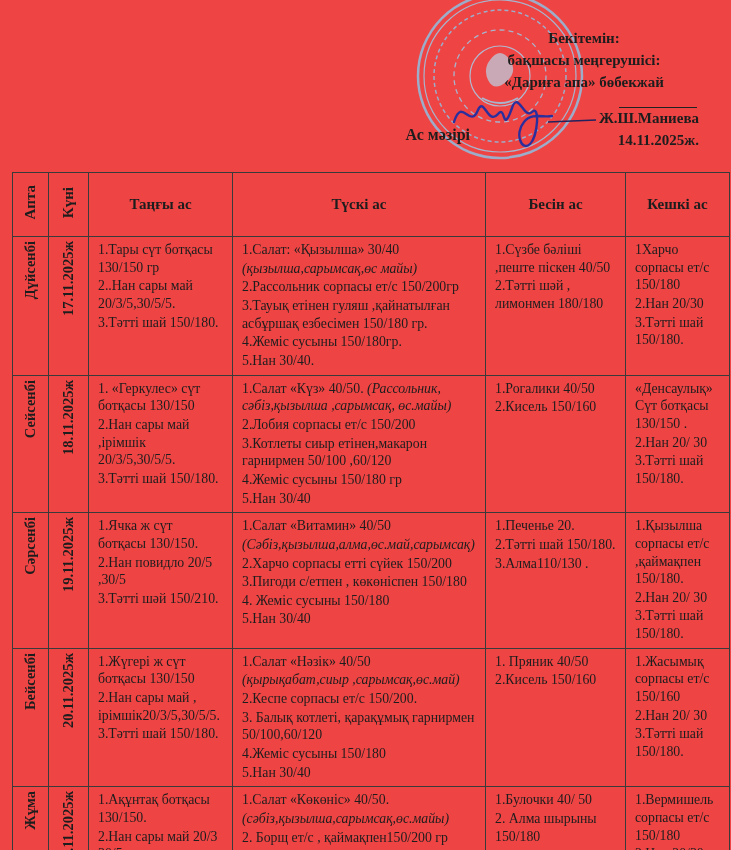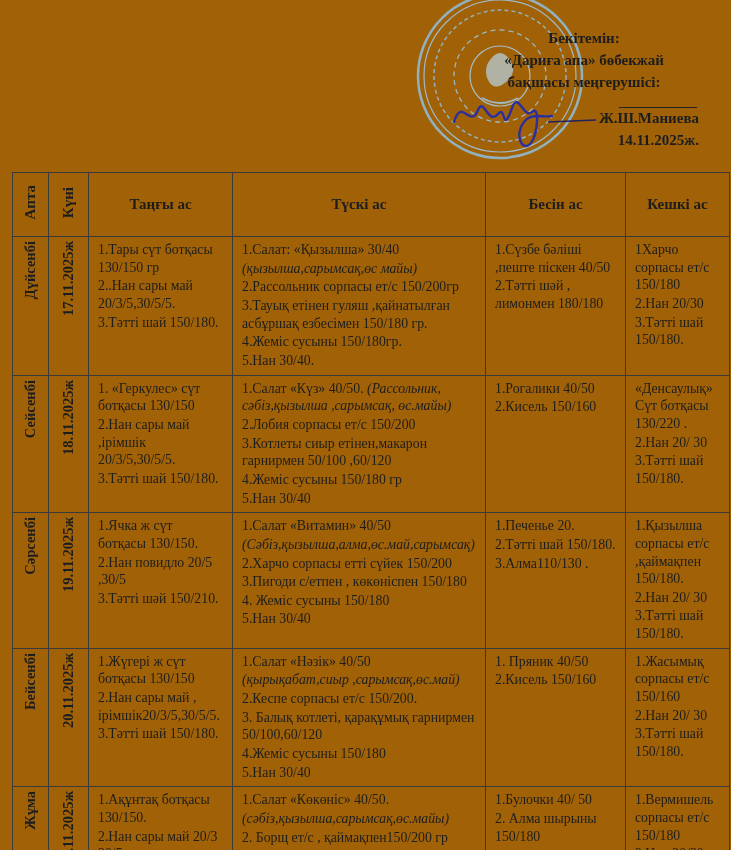--- a/index.html
+++ b/index.html
@@ -1,21 +1,21 @@
 <!DOCTYPE html>
 <html><head>
 <meta charset="utf-8">
 <style>
   * { margin: 0; padding: 0; box-sizing: border-box; }
   html, body { width: 731px; background: #e8e8e8; }
   body { font-family: "Liberation Serif", "DejaVu Serif", serif; }
   .page {
     position: relative;
     width: 731px; height: 850px;
-    background: #a16207;
+    background: #ef4444;
     color: #1d1d1d;
     overflow: hidden;
   }
   
   .header { position: relative; height: 172px; }
   .stamp {
     position: absolute; left: 412px; top: -12px;
     width: 176px; height: 176px; opacity: 0.85;
   }
   .signature {
@@ -96,29 +96,30 @@
       <svg width="150" height="70" viewBox="0 0 150 70">
         <path d="M6 44 C 14 18, 22 52, 30 32 C 36 18, 40 48, 50 36 C 58 26, 54 58, 64 30
                  C 70 12, 76 42, 84 34 C 92 26, 90 58, 82 66 C 74 74, 66 56, 76 44
                  C 84 34, 96 40, 104 38" fill="none" stroke="#2b2f9e" stroke-width="2.4" stroke-linecap="round"></path>
         <path d="M100 44 L 148 42" fill="none" stroke="#22225e" stroke-width="1.6"></path>
       </svg>
     </div>
 
     <div class="approval">
       <div class="c">Бекітемін:</div>
+      <div class="c">бақшасы   меңгерушісі:</div>
       <div class="c">«Дариға апа» бөбекжай</div>
-      <div class="c">бақшасы   меңгерушісі:</div>
       <div class="sig-row">
         <span class="sig-underline"></span>
         <span>Ж.Ш.Маниева</span>
       </div>
       <div class="r">14.11.2025ж.</div>
     </div>
 
+    <div class="doc-title">Ас мәзірі</div>
   </div>
 
   <table class="menu">
     <colgroup>
       <col style="width:36px">
         <col style="width:40px">
         <col style="width:144px">
       <col style="width:253px">
         <col style="width:140px">
         <col style="width:104px">
@@ -173,21 +174,21 @@
             <div class="line">2.Лобия сорпасы ет/с 150/200</div>
             <div class="line">3.Котлеты сиыр етінен,макарон гарнирмен 50/100 ,60/120</div>
             <div class="line">4.Жеміс сусыны    150/180 гр</div>
             <div class="line">5.Нан   30/40</div>
           </td>
           <td class="meal">
             <div class="line">1.Рогалики 40/50</div>
             <div class="line">2.Кисель  150/160</div>
           </td>
           <td class="meal">
-            <div class="line">«Денсаулық» Сүт ботқасы 130/220 .</div>
+            <div class="line">«Денсаулық» Сүт ботқасы 130/150 .</div>
             <div class="line">2.Нан 20/ 30</div>
             <div class="line">3.Тәтті шай 150/180.</div>
           </td>
         </tr>
         <tr class="r2">
           <td class="vcell"><span class="vtext">Сәрсенбі</span></td>
           <td class="vcell"><span class="vtext">19.11.2025ж</span></td>
           <td class="meal">
             <div class="line">1.Ячка ж  сүт ботқасы 130/150.</div>
             <div class="line">2.Нан повидло  20/5 ,30/5</div>

